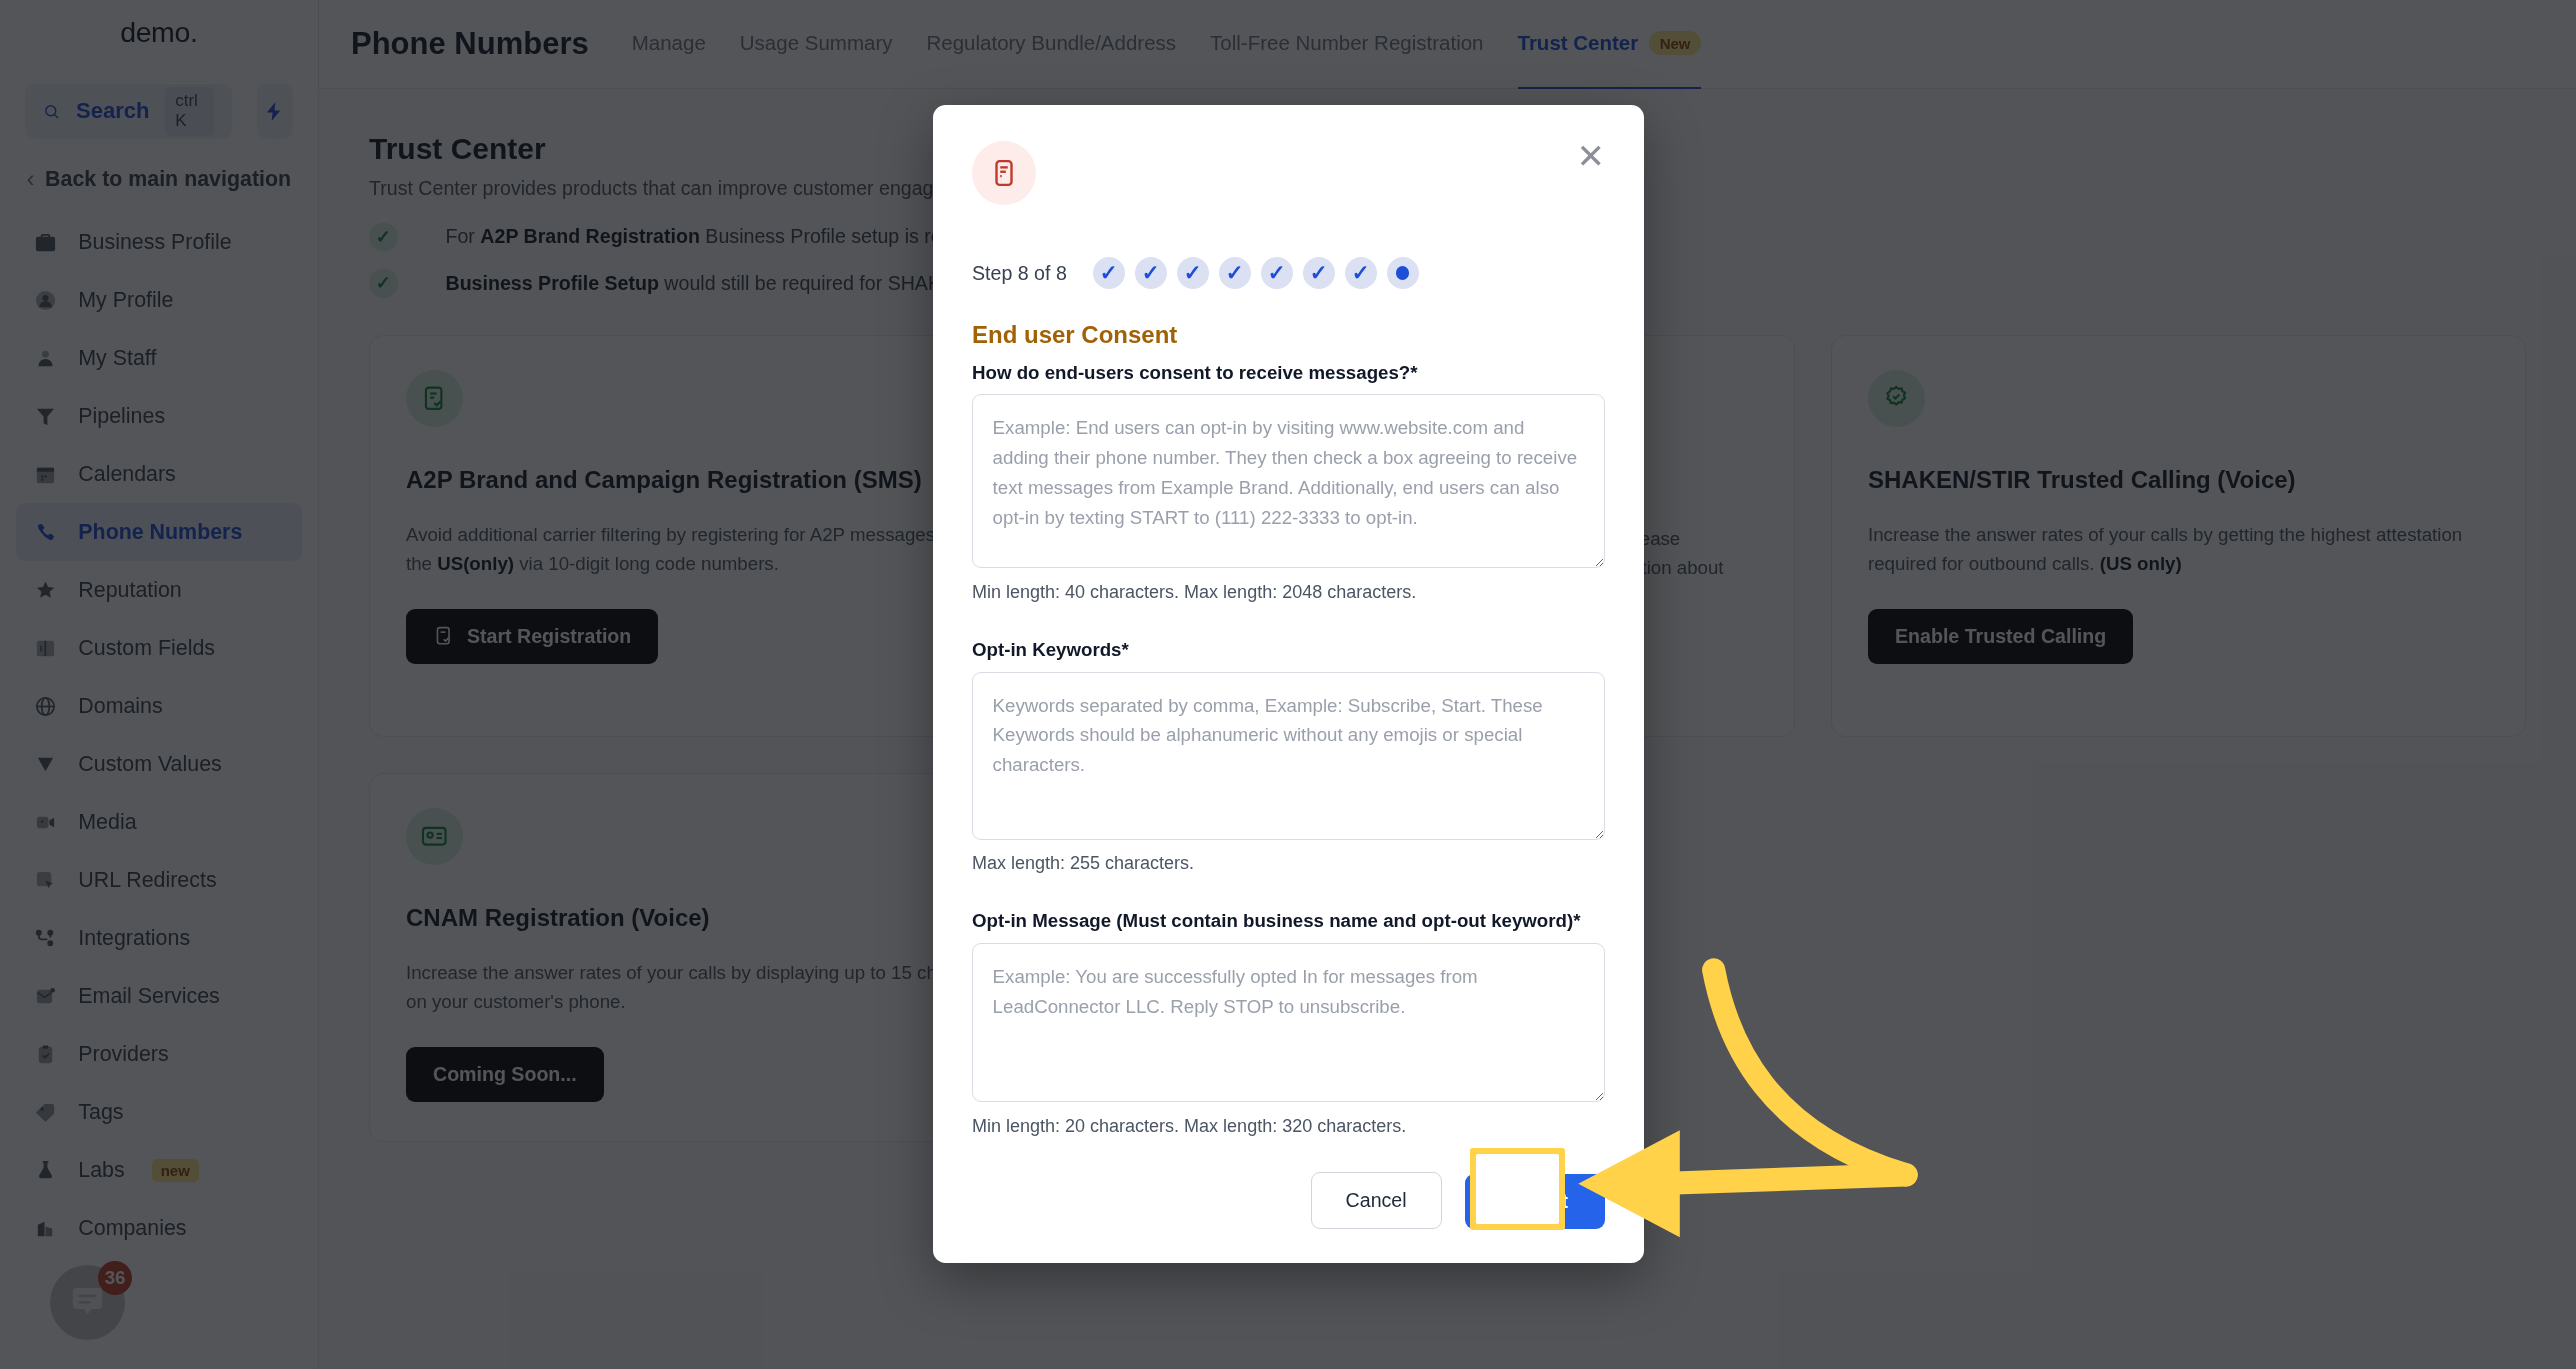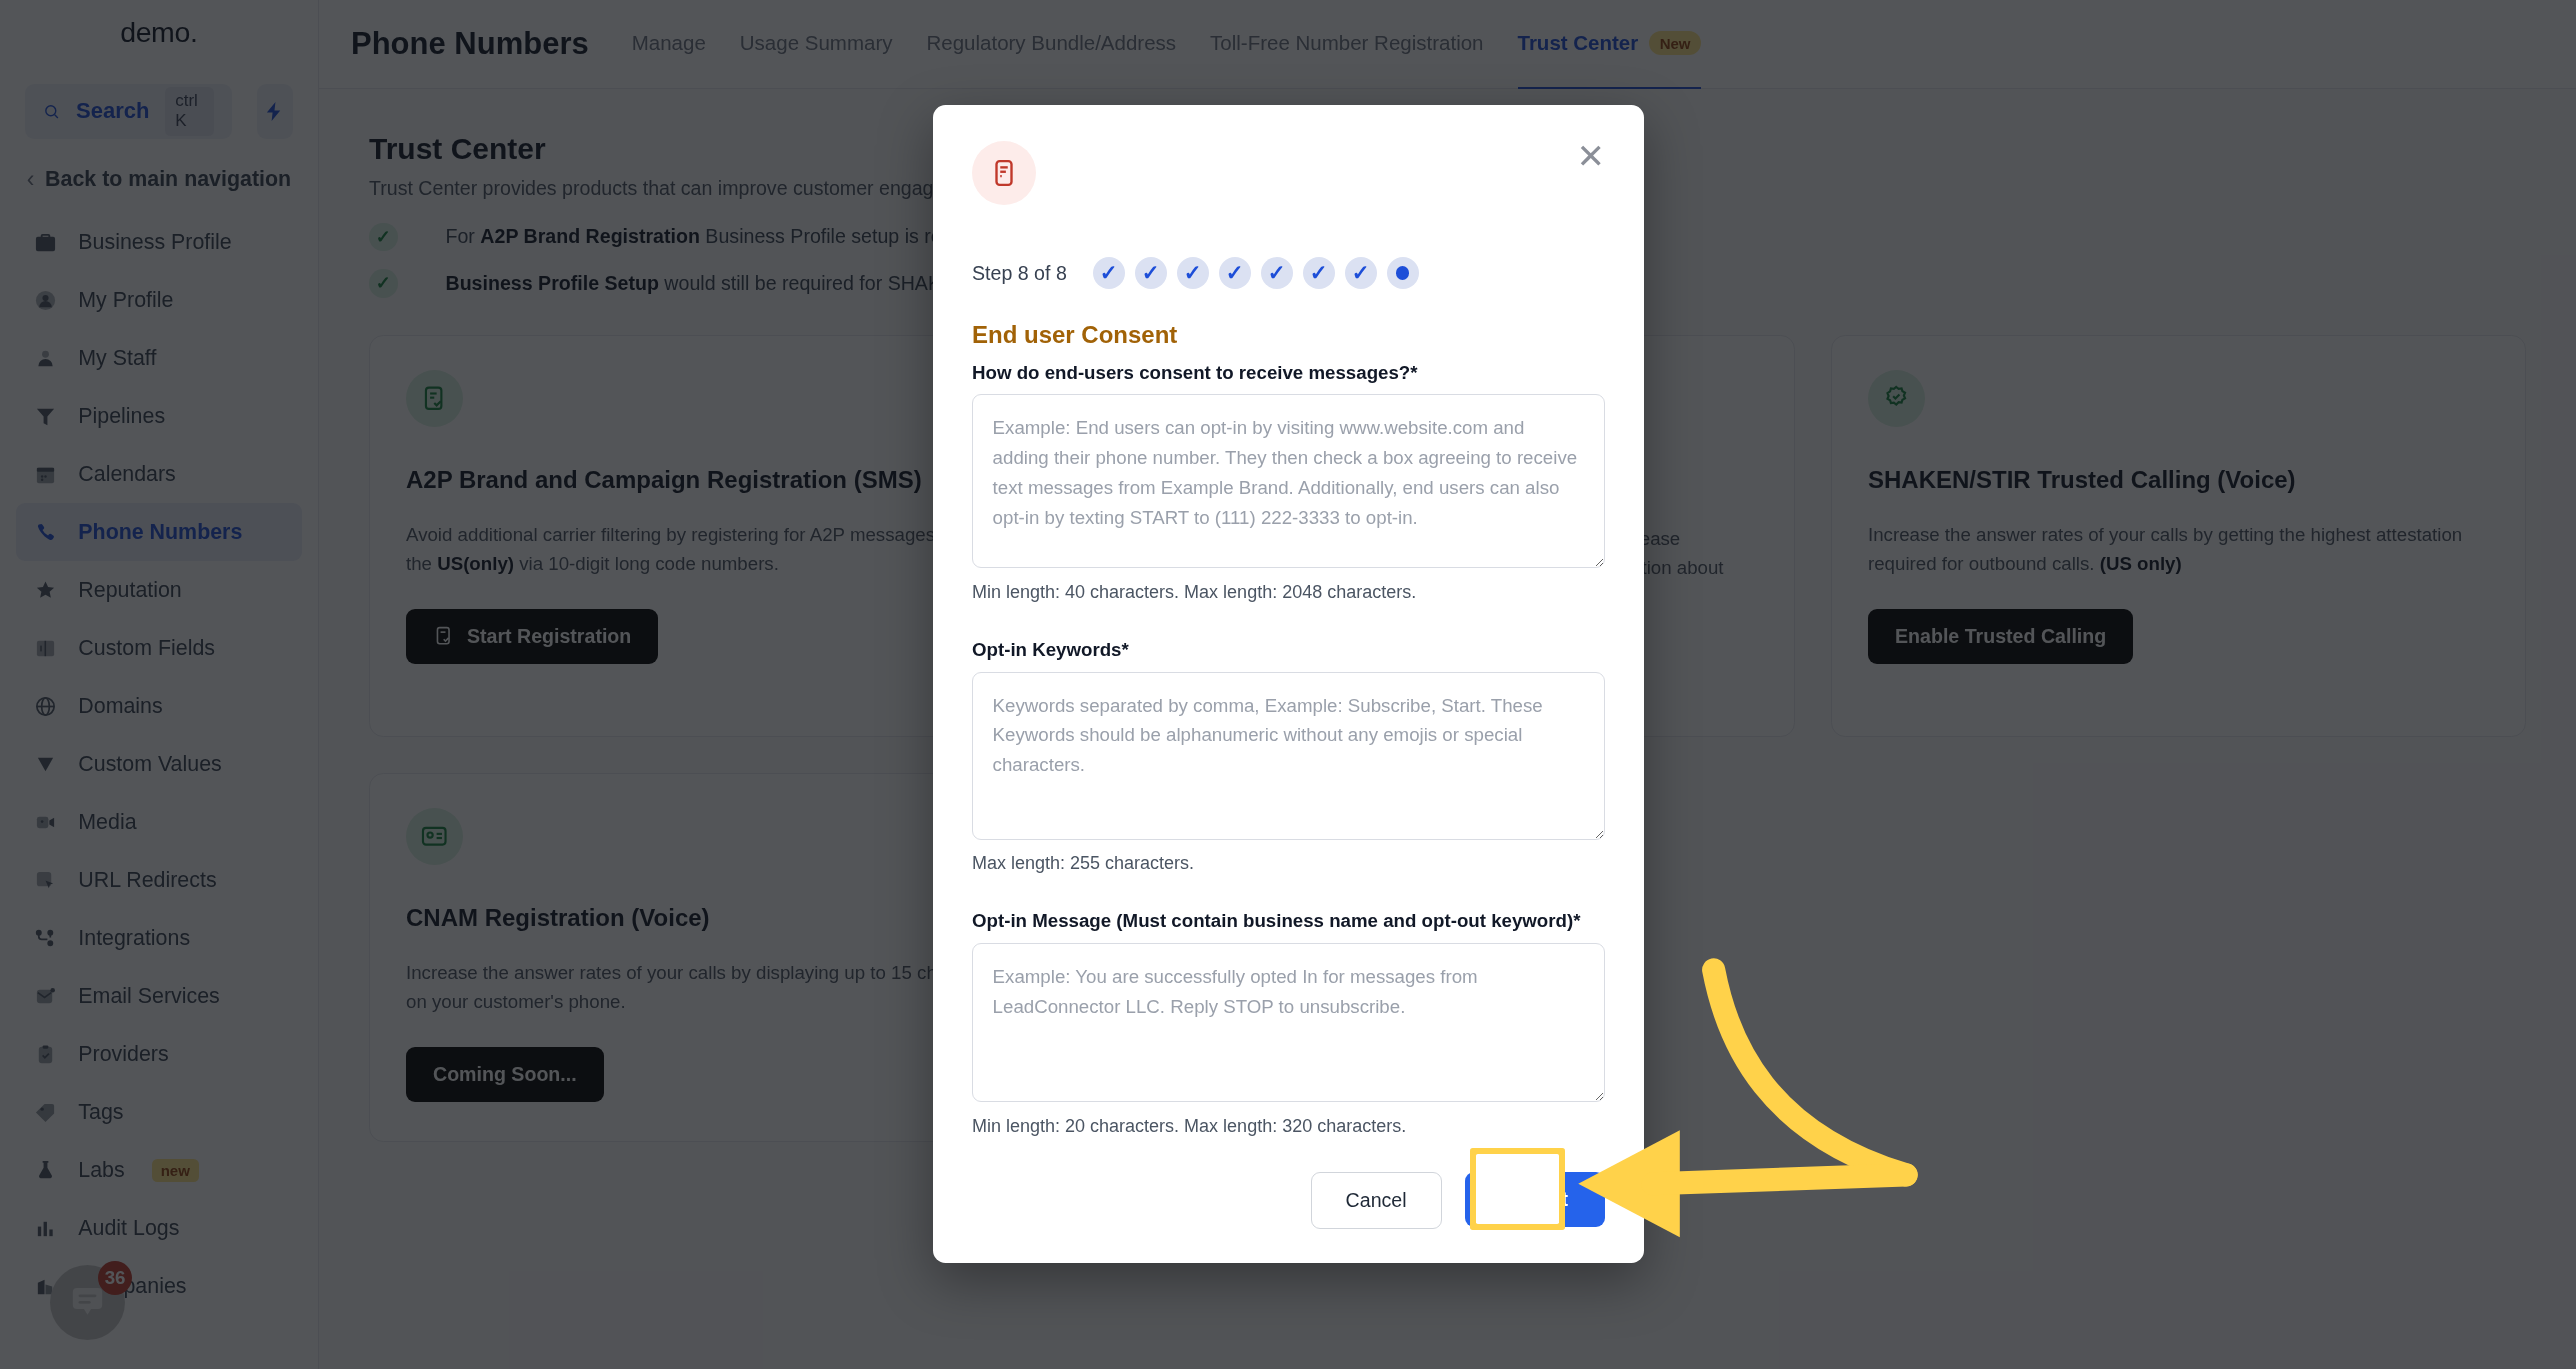--- a/index.html
+++ b/index.html
@@ -187,21 +187,21 @@
     line-height: 1.6; background: #ffffff;
   }
   textarea.ta::placeholder { color: #9aa0ab; }
   .ta-consent { height: 174px; }
   .ta-keywords { height: 168px; }
   .ta-message { height: 159px; }
   .hint { font-size: 18px; color: #4b5563; margin-top: 10.7px; }
 
   .modal-footer {
     flex: 0 0 auto; padding: 23px 39px 34px 39px;
-    display: flex; justify-content: flex-end; align-items: flex-start; gap: 23px;
+    display: flex; justify-content: flex-end; align-items: flex-end; gap: 23px;
   }
   .btn-cancel {
     background: #ffffff; border: 0.9px solid #d1d5db; border-radius: 9px;
     padding: 16px 34px; font-size: 19.6px; color: #1f2937; cursor: pointer;
     font-family: "Liberation Sans", sans-serif;
   }
   .btn-submit {
     background: #2563eb; border: none; border-radius: 9px;
     padding: 16px 37px; font-size: 19.6px; color: #ffffff; font-weight: 600;
     cursor: pointer; font-family: "Liberation Sans", sans-serif;
@@ -426,30 +426,20 @@
         <div class="nav-item">
           <span class="ico">
             <svg width="23" height="23" viewBox="0 0 24 24" fill="currentColor">
                 <path d="M9 2h6v2h-1v5.2l4.6 8A2 2 0 0 1 16.9 20H7.1a2 2 0 0 1-1.7-2.8L10 9.2V4H9z"></path>
               </svg>
           </span>
           <span class="lbl">Labs</span>
           <span class="pill-new">new</span>
         </div>
 
-        <div class="nav-item">
-          <span class="ico">
-            <svg width="23" height="23" viewBox="0 0 24 24" fill="currentColor">
-                <rect x="4" y="10" width="3.5" height="10"></rect>
-                <rect x="10" y="5" width="3.5" height="15"></rect>
-                <rect x="16" y="13" width="3.5" height="7"></rect>
-              </svg>
-          </span>
-          <span class="lbl">Audit Logs</span>
-        </div>
 
         <div class="nav-item">
           <span class="ico">
             <svg width="23" height="23" viewBox="0 0 24 24" fill="currentColor">
                 <path d="M4 20V8l7-3v15z"></path>
                 <path d="M12 20V10l7 2v8z" opacity=".7"></path>
               </svg>
           </span>
           <span class="lbl">Companies</span>
         </div>

